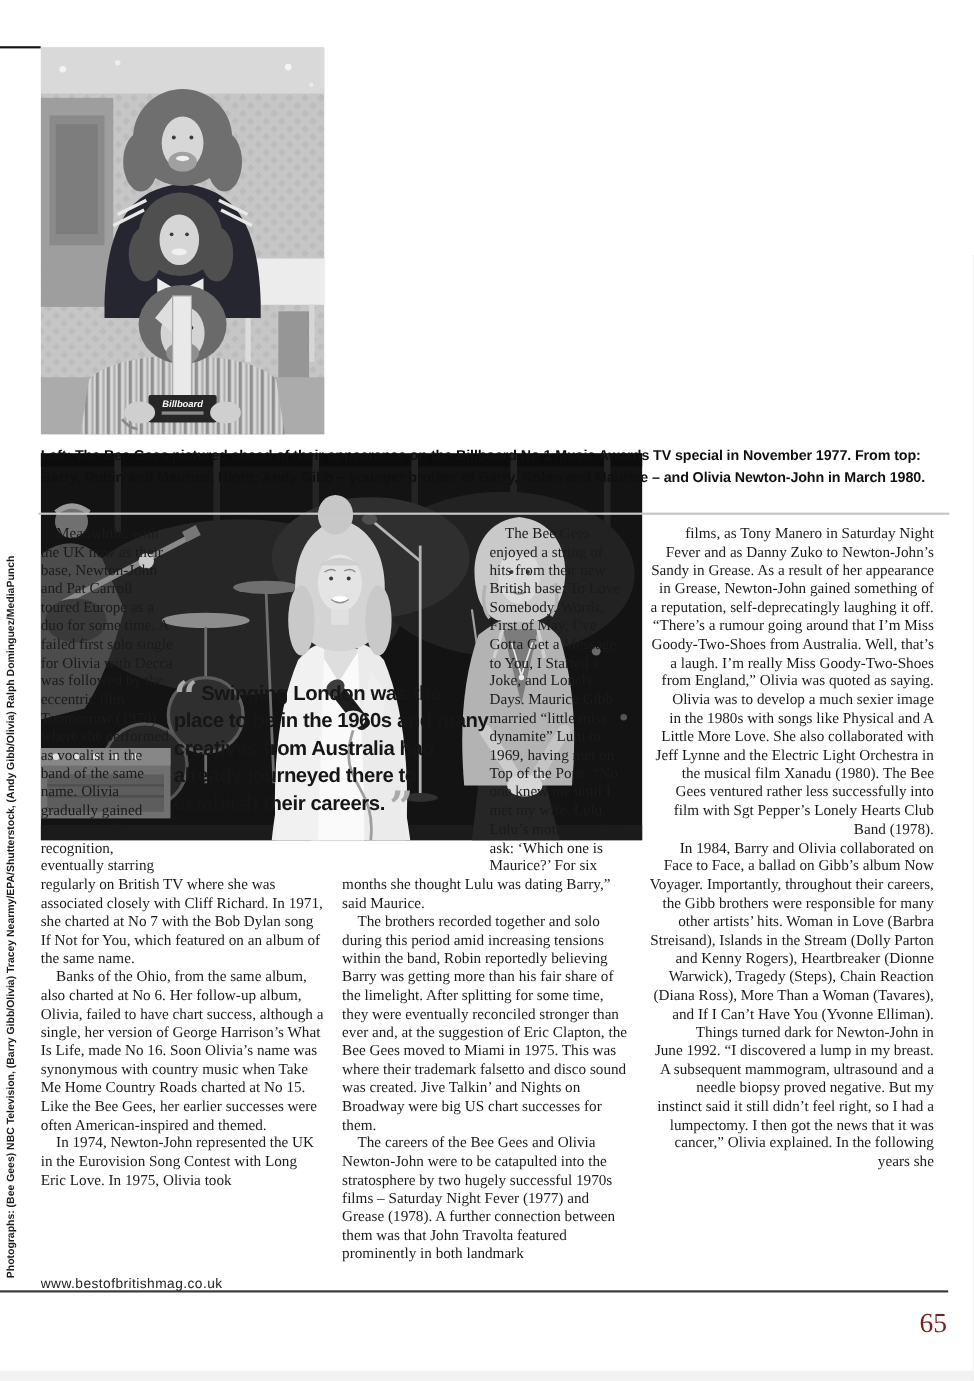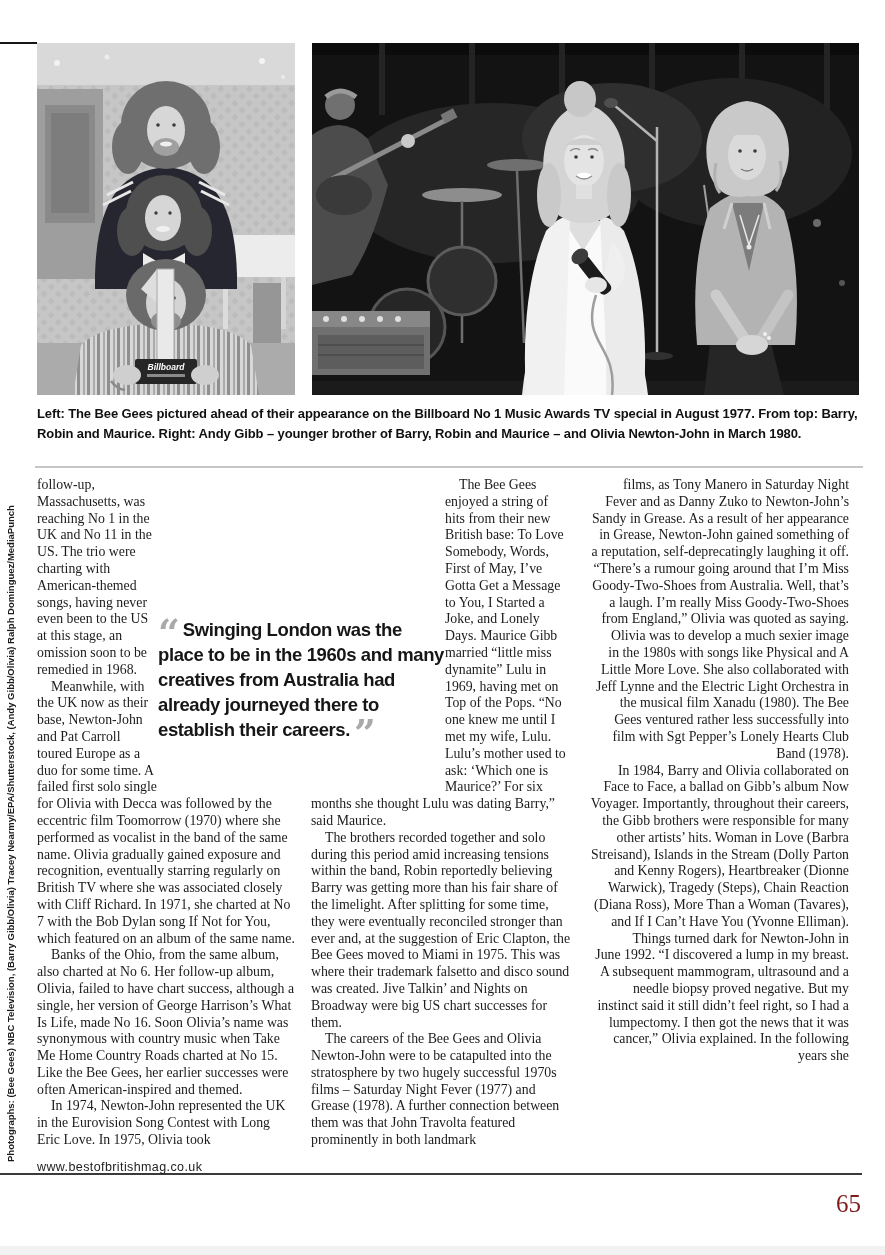--- a/index.html
+++ b/index.html
@@ -7,21 +7,21 @@
         overflow:hidden;font-family:"Liberation Serif", serif;}
 
   
   .credit{position:absolute;left:5px;top:400px;height:762px;
           writing-mode:vertical-rl;transform:rotate(180deg);
           font-family:"Liberation Sans", sans-serif;font-size:9.5px;font-weight:bold;
           color:#1a1a1a;white-space:nowrap;}
 
   .tick{position:absolute;left:0;top:42px;width:37px;height:2px;background:#161616;}
 
-  .photos{position:absolute;left:37px;top:43px;display:flex;gap:17px;}
+  .photos{position:absolute;left:37px;top:43px;display:flex;gap:17px;flex-direction:column;}
   .photo{display:block;}
 
   .caption{position:absolute;left:37px;top:404px;width:822px;
            font-family:"Liberation Sans", sans-serif;font-weight:bold;
            font-size:13px;line-height:19.5px;color:#101010;letter-spacing:-0.1px;}
 
   .rule{position:absolute;left:35px;top:466px;width:828px;height:2px;background:#c6c6c6;}
 
   .article{position:absolute;left:37px;top:477px;width:815px;height:692px;
            display:flex;overflow:hidden;}
@@ -223,27 +223,26 @@
         <circle cx="264" cy="114" r="1.8" fill="#3a3a3a"></circle>
           <circle cx="280" cy="114" r="1.8" fill="#3a3a3a"></circle>
         <path d="M258,108 q6,-4 10,-1 M276,107 q6,-3 10,1" stroke="#8a8a8a" stroke-width="1.3" fill="none"></path>
         <ellipse cx="272" cy="133" rx="7.5" ry="3.2" fill="#ffffff"></ellipse>
         <path d="M264,133 q8,6 16,0" stroke="#8f8f8f" stroke-width="1.3" fill="none"></path>
         <rect x="264" y="142" width="16" height="14" fill="#e0e0e0"></rect>
       </g>
     </svg>
   </div>
 
-  <div class="caption">Left: The Bee Gees pictured ahead of their appearance on the Billboard No 1 Music Awards TV special in August 1977. From top: Barry, Robin and Maurice. Right: Andy Gibb – younger brother of Barry, Robin and Maurice – and Olivia Newton-John in March 1980.</div>
+  <div class="caption">Left: The Bee Gees pictured ahead of their appearance on the Billboard No 1 Music Awards TV special in November 1977. From top: Barry, Robin and Maurice. Right: Andy Gibb – younger brother of Barry, Robin and Maurice – and Olivia Newton-John in March 1980.</div>
   <div class="rule"></div>
 
   <div class="article">
     <div class="col col1">
         <span class="sp1"></span>
-        <p class="para">follow-up, Massachusetts, was reaching No 1 in the UK and No 11 in the US. The trio were charting with American-themed songs, having never even been to the US at this stage, an omission soon to be remedied in 1968.</p>
         <p class="para ind">Meanwhile, with the UK now as their base, Newton-John and Pat Carroll toured Europe as a duo for some time. A failed first solo single for Olivia with Decca was followed by the eccentric film Toomorrow (1970) where she performed as vocalist in the band of the same name. Olivia gradually gained exposure and recognition, eventually starring regularly on British TV where she was associated closely with Cliff Richard. In 1971, she charted at No 7 with the Bob Dylan song If Not for You, which featured on an album of the same name.</p>
         <p class="para ind">Banks of the Ohio, from the same album, also charted at No 6. Her follow-up album, Olivia, failed to have chart success, although a single, her version of George Harrison’s What Is Life, made No 16. Soon Olivia’s name was synonymous with country music when Take Me Home Country Roads charted at No 15. Like the Bee Gees, her earlier successes were often American-inspired and themed.</p>
         <p class="para ind">In 1974, Newton-John represented the UK in the Eurovision Song Contest with Long Eric Love. In 1975, Olivia took</p>
       </div>
     <div class="col col2">
         <span class="sp2"></span>
         <p class="para ind">The Bee Gees enjoyed a string of hits from their new British base: To Love Somebody, Words, First of May, I’ve Gotta Get a Message to You, I Started a Joke, and Lonely Days. Maurice Gibb married “little miss dynamite” Lulu in 1969, having met on Top of the Pops. “No one knew me until I met my wife, Lulu. Lulu’s mother used to ask: ‘Which one is Maurice?’ For six months she thought Lulu was dating Barry,” said Maurice.</p>
         <p class="para ind">The brothers recorded together and solo during this period amid increasing tensions within the band, Robin reportedly believing Barry was getting more than his fair share of the limelight. After splitting for some time, they were eventually reconciled stronger than ever and, at the suggestion of Eric Clapton, the Bee Gees moved to Miami in 1975. This was where their trademark falsetto and disco sound was created. Jive Talkin’ and Nights on Broadway were big US chart successes for them.</p>
         <p class="para ind">The careers of the Bee Gees and Olivia Newton-John were to be catapulted into the stratosphere by two hugely successful 1970s films – Saturday Night Fever (1977) and Grease (1978). A further connection between them was that John Travolta featured prominently in both landmark</p>
       </div>

